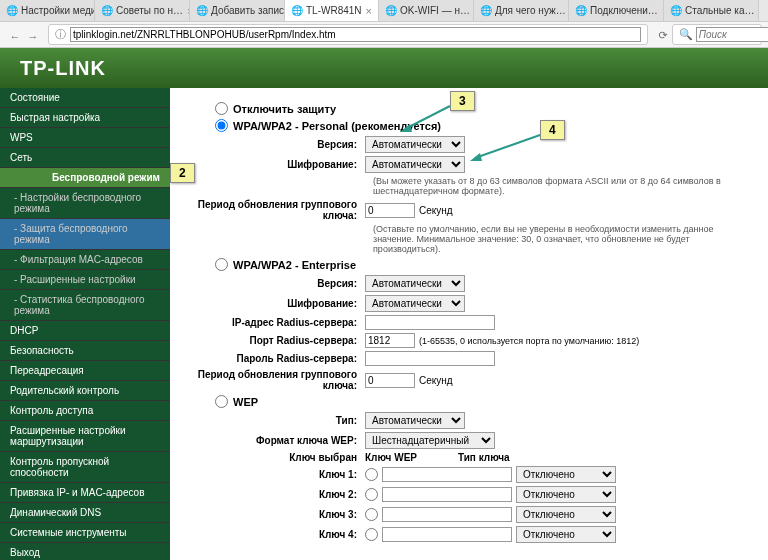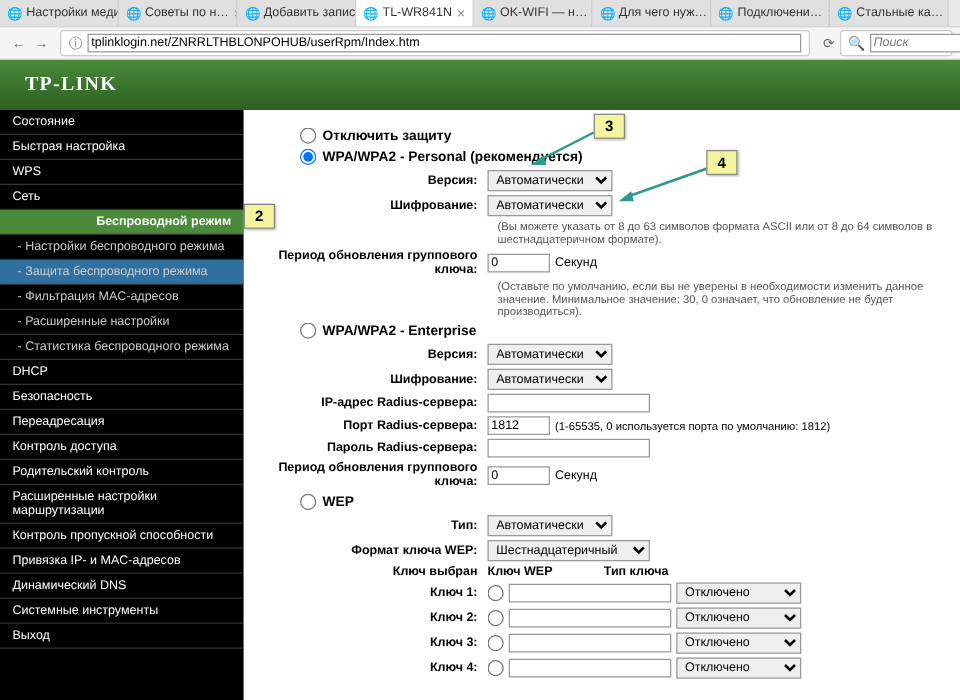--- a/index.html
+++ b/index.html
@@ -10,23 +10,23 @@
 .tab-icon { width: 12px; height: 12px; margin-right: 3px; flex-shrink: 0; }
 .tab-close { margin-left: 4px; color: #888; font-size: 11px; }
 .addr-bar { display: flex; align-items: center; background: #f5f5f5; padding: 3px 6px; border-bottom: 1px solid #ccc; height: 26px; }
 .nav-btn { width: 18px; height: 18px; color: #666; text-align: center; line-height: 18px; }
 .url-box { flex: 1; background: #fff; border: 1px solid #ccc; border-radius: 3px; padding: 2px 6px; margin: 0 6px; display: flex; align-items: center; }
 .url-box input { border: none; flex: 1; font-size: 11px; outline: none; }
 .search-box { width: 90px; background: #fff; border: 1px solid #ccc; border-radius: 3px; padding: 2px 6px; display: flex; align-items: center; }
 .search-box input { border: none; width: 100%; font-size: 11px; outline: none; font-style: italic; color: #888; }
 .page { display: flex; height: calc(100% - 48px); overflow: hidden; }
 .header { background: linear-gradient(#4a8a3a, #2d6020); height: 40px; display: flex; align-items: center; padding: 0 20px; color: #fff; width: 100%; position: absolute; top: 48px; left: 0; }
-.logo { font-weight: bold; font-size: 16px; letter-spacing: 1px; font-family: Liberation Serif, serif; }
+.logo { font-weight: bold; font-size: 20px; letter-spacing: 1px; }
 .content { display: flex; width: 100%; margin-top: 40px; height: calc(100% - 40px); }
-.sidebar { width: 195px; background: #000000; flex-shrink: 0; overflow-y: auto; }
+.sidebar { width: 170px; background: #14532d; flex-shrink: 0; overflow-y: auto; }
 .side-item { color: #fff; padding: 4px 10px; font-size: 10px; border-bottom: 1px solid #333; cursor: pointer; }
 .side-item.active { background: #4a8a3a; color: #fff; font-weight: bold; text-align: right; }
 .side-item.selected { background: #3070a0; }
 .side-item.sub { padding-left: 14px; color: #ccc; }
 .main { flex: 1; background: #fff; padding: 10px 15px; overflow-y: auto; position: relative; font-size: 10px; }
 .row { display: flex; align-items: center; margin: 3px 0; }
 .lbl { width: 180px; text-align: right; padding-right: 8px; font-weight: bold; font-size: 10px; }
 .ctrl { flex: 1; display: flex; align-items: center; gap: 4px; }
 select, input[type="text"] { font-size: 10px; padding: 1px 2px; border: 1px solid #999; }
 select { width: 100px; }
@@ -106,22 +106,22 @@
         <div class="side-item">Сеть</div>
         <div class="side-item active">Беспроводной режим</div>
         <div class="side-item sub">- Настройки беспроводного режима</div>
         <div class="side-item selected sub">- Защита беспроводного режима</div>
         <div class="side-item sub">- Фильтрация MAC-адресов</div>
         <div class="side-item sub">- Расширенные настройки</div>
         <div class="side-item sub">- Статистика беспроводного режима</div>
         <div class="side-item">DHCP</div>
         <div class="side-item">Безопасность</div>
         <div class="side-item">Переадресация</div>
+        <div class="side-item">Родительский контроль</div>
         <div class="side-item">Контроль доступа</div>
-        <div class="side-item">Родительский контроль</div>
         <div class="side-item">Расширенные настройки маршрутизации</div>
         <div class="side-item">Контроль пропускной способности</div>
         <div class="side-item">Привязка IP- и MAC-адресов</div>
         <div class="side-item">Динамический DNS</div>
         <div class="side-item">Системные инструменты</div>
         <div class="side-item">Выход</div>
       </div>
 
   <div class="main">
 

